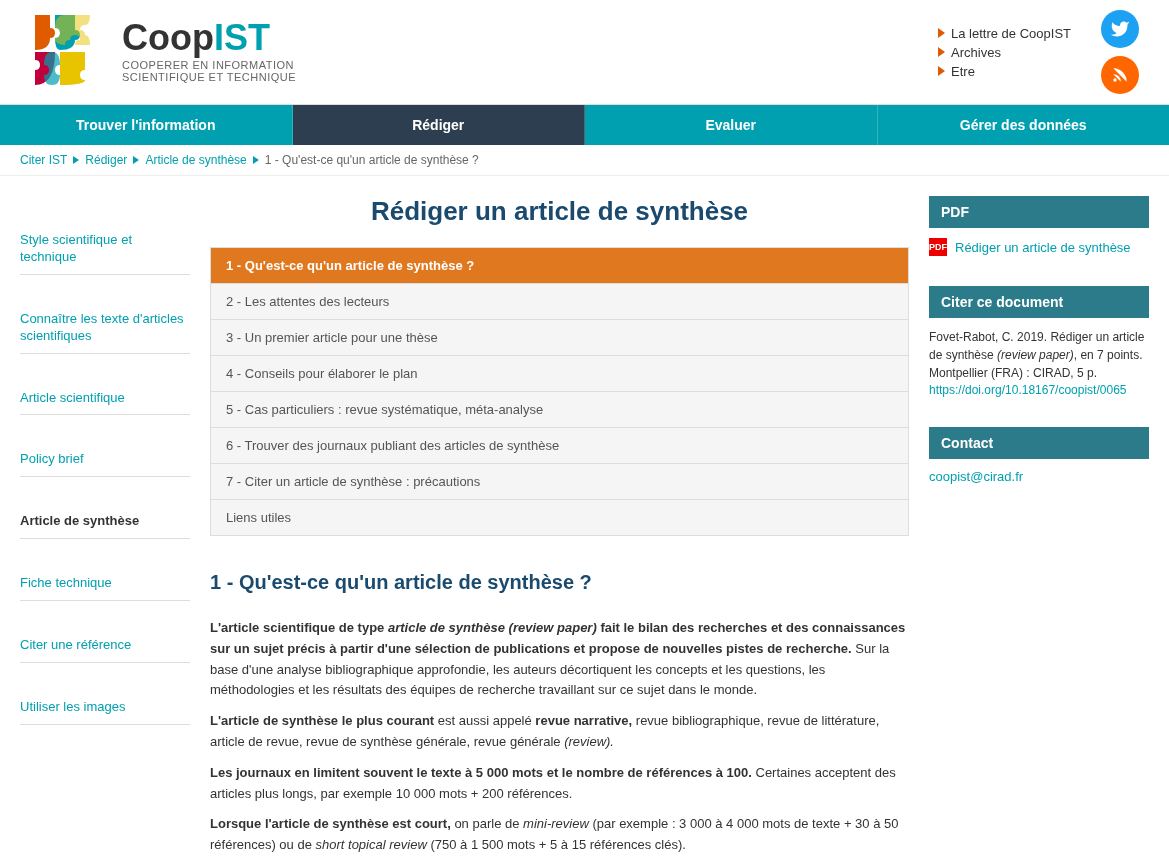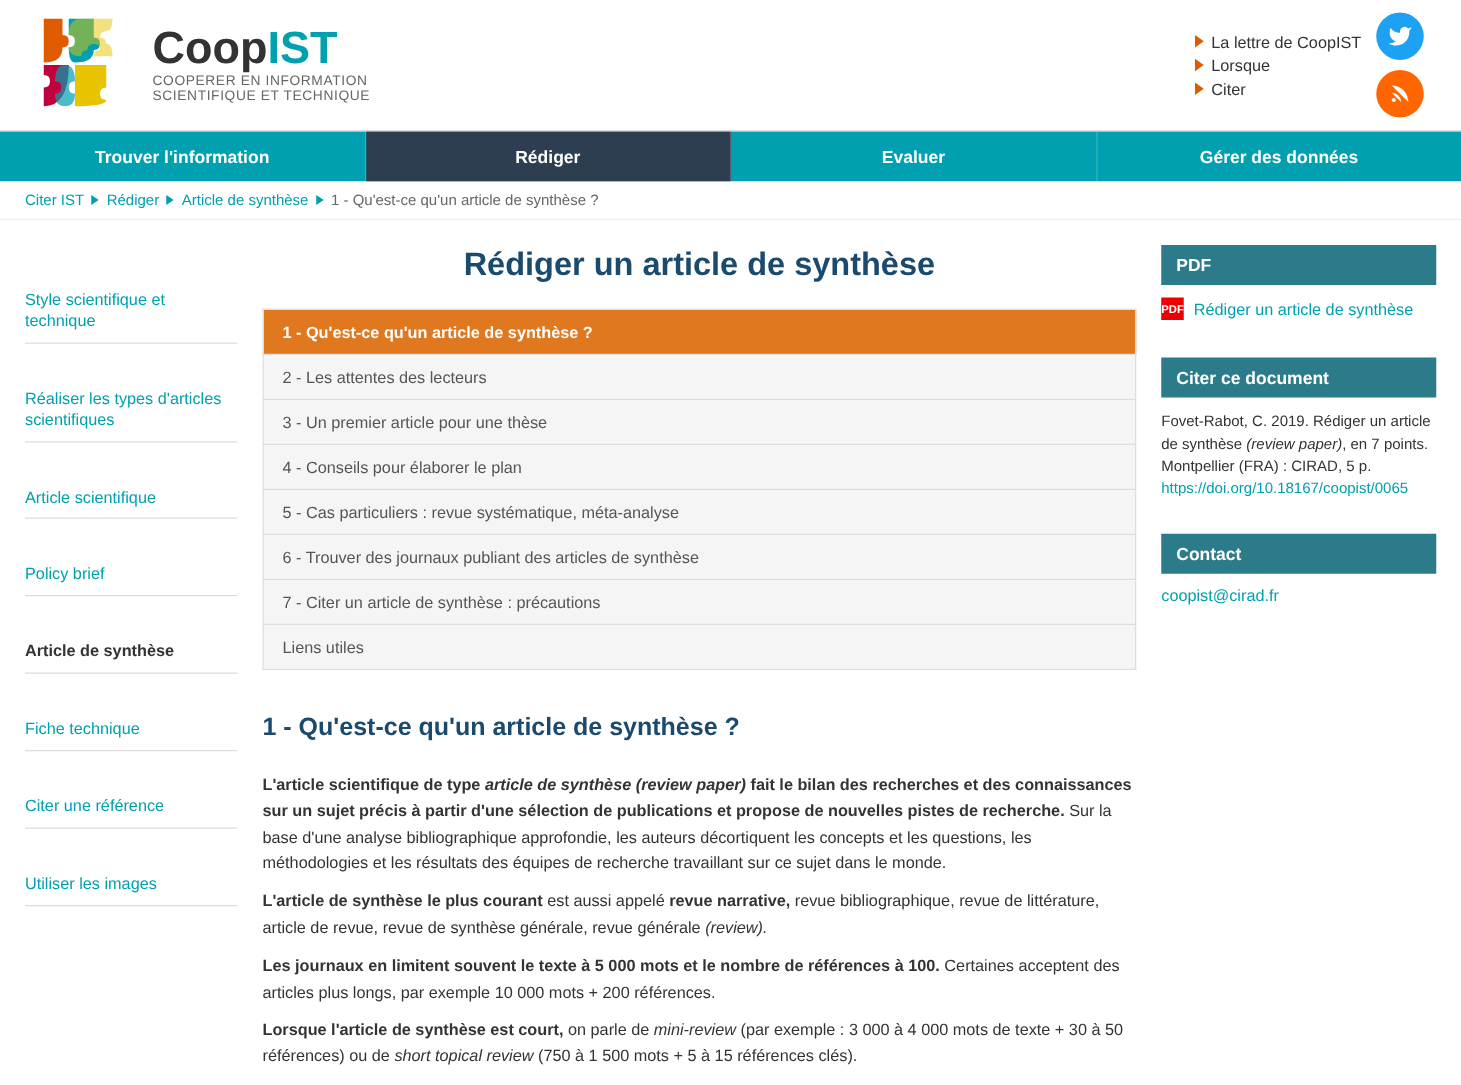--- a/index.html
+++ b/index.html
@@ -33,21 +33,21 @@
     }
     .logo-text p {
       font-size: 11px;
       color: #666;
       letter-spacing: 0.5px;
     }
     .header-right {
       margin-left: auto;
       display: flex;
       align-items: center;
-      gap: 12px;
+      gap: 30px;
     }
     .header-links {
       display: flex;
       flex-direction: column;
       gap: 4px;
     }
     .header-links a {
       color: #333;
       text-decoration: none;
       font-size: 13px;
@@ -289,25 +289,25 @@
     </div>
   </div>
   <div class="header-right">
     <div class="header-links">
       <a href="#">
         <span class="arrow-right"></span>
         <span>La lettre de CoopIST</span>
       </a>
       <a href="#">
         <span class="arrow-right"></span>
-        <span>Lorsque</span>
+        <span>Archives</span>
       </a>
       <a href="#">
         <span class="arrow-right"></span>
-        <span>Citer</span>
+        <span>Etre</span>
       </a>
     </div>
     <div class="social-icons">
       <a class="social-btn twitter-btn" href="#" title="Twitter">
         <svg width="20" height="20" viewBox="0 0 24 24" fill="white">
             <path d="M23 3a10.9 10.9 0 01-3.14 1.53 4.48 4.48 0 00-7.86 3v1A10.66 10.66 0 013 4s-4 9 5 13a11.64 11.64 0 01-7 2c9 5 20 0 20-11.5a4.5 4.5 0 00-.08-.83A7.72 7.72 0 0023 3z"></path>
           </svg>
       </a>
       <a class="social-btn rss-btn" href="#" title="RSS">
         <svg width="20" height="20" viewBox="0 0 24 24" fill="white">
@@ -334,21 +334,21 @@
   <span class="sep"></span>
   <a href="#">Article de synthèse</a>
   <span class="sep"></span>
   <span>1 - Qu'est-ce qu'un article de synthèse ?</span>
 </div>
 
 <div class="content-wrapper">
 
   <aside class="left-sidebar">
     <a class="sidebar-link" href="#">Style scientifique et technique</a>
-    <a class="sidebar-link" href="#">Réaliser les types d'articles scientifiques</a>
+    <a class="sidebar-link" href="#">Connaître les texte d'articles scientifiques</a>
     <a class="sidebar-link" href="#">Article scientifique</a>
     <a class="sidebar-link" href="#">Policy brief</a>
     <a class="sidebar-link active" href="#">Article de synthèse</a>
     <a class="sidebar-link" href="#">Fiche technique</a>
     <a class="sidebar-link" href="#">Citer une référence</a>
     <a class="sidebar-link" href="#">Utiliser les images</a>
   </aside>
 
   <main class="main-content">
     <h1 class="page-title">Rédiger un article de synthèse</h1>

